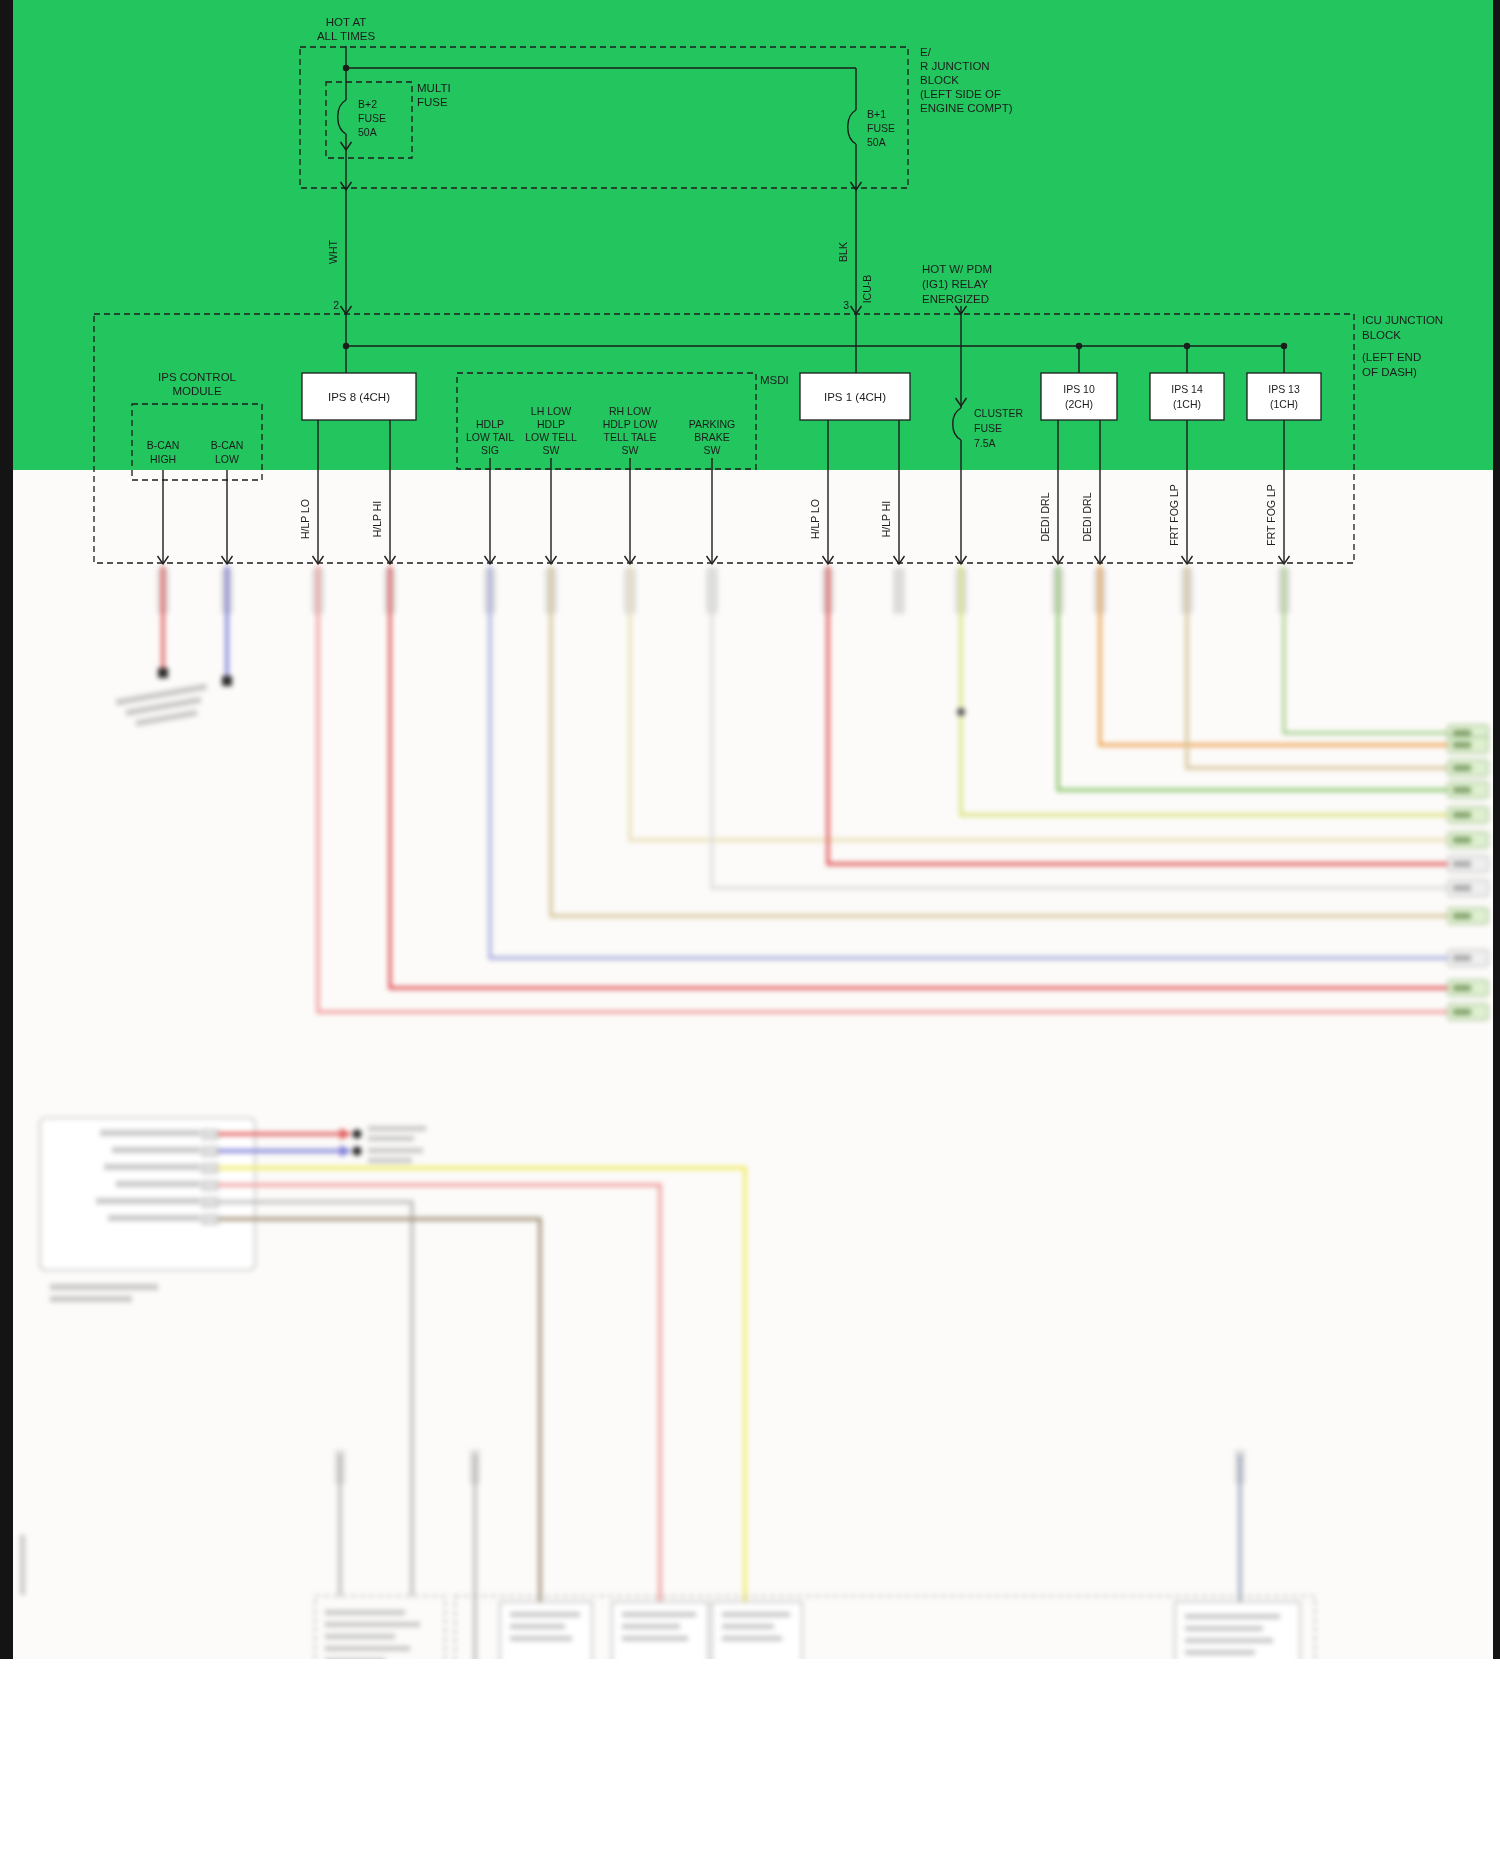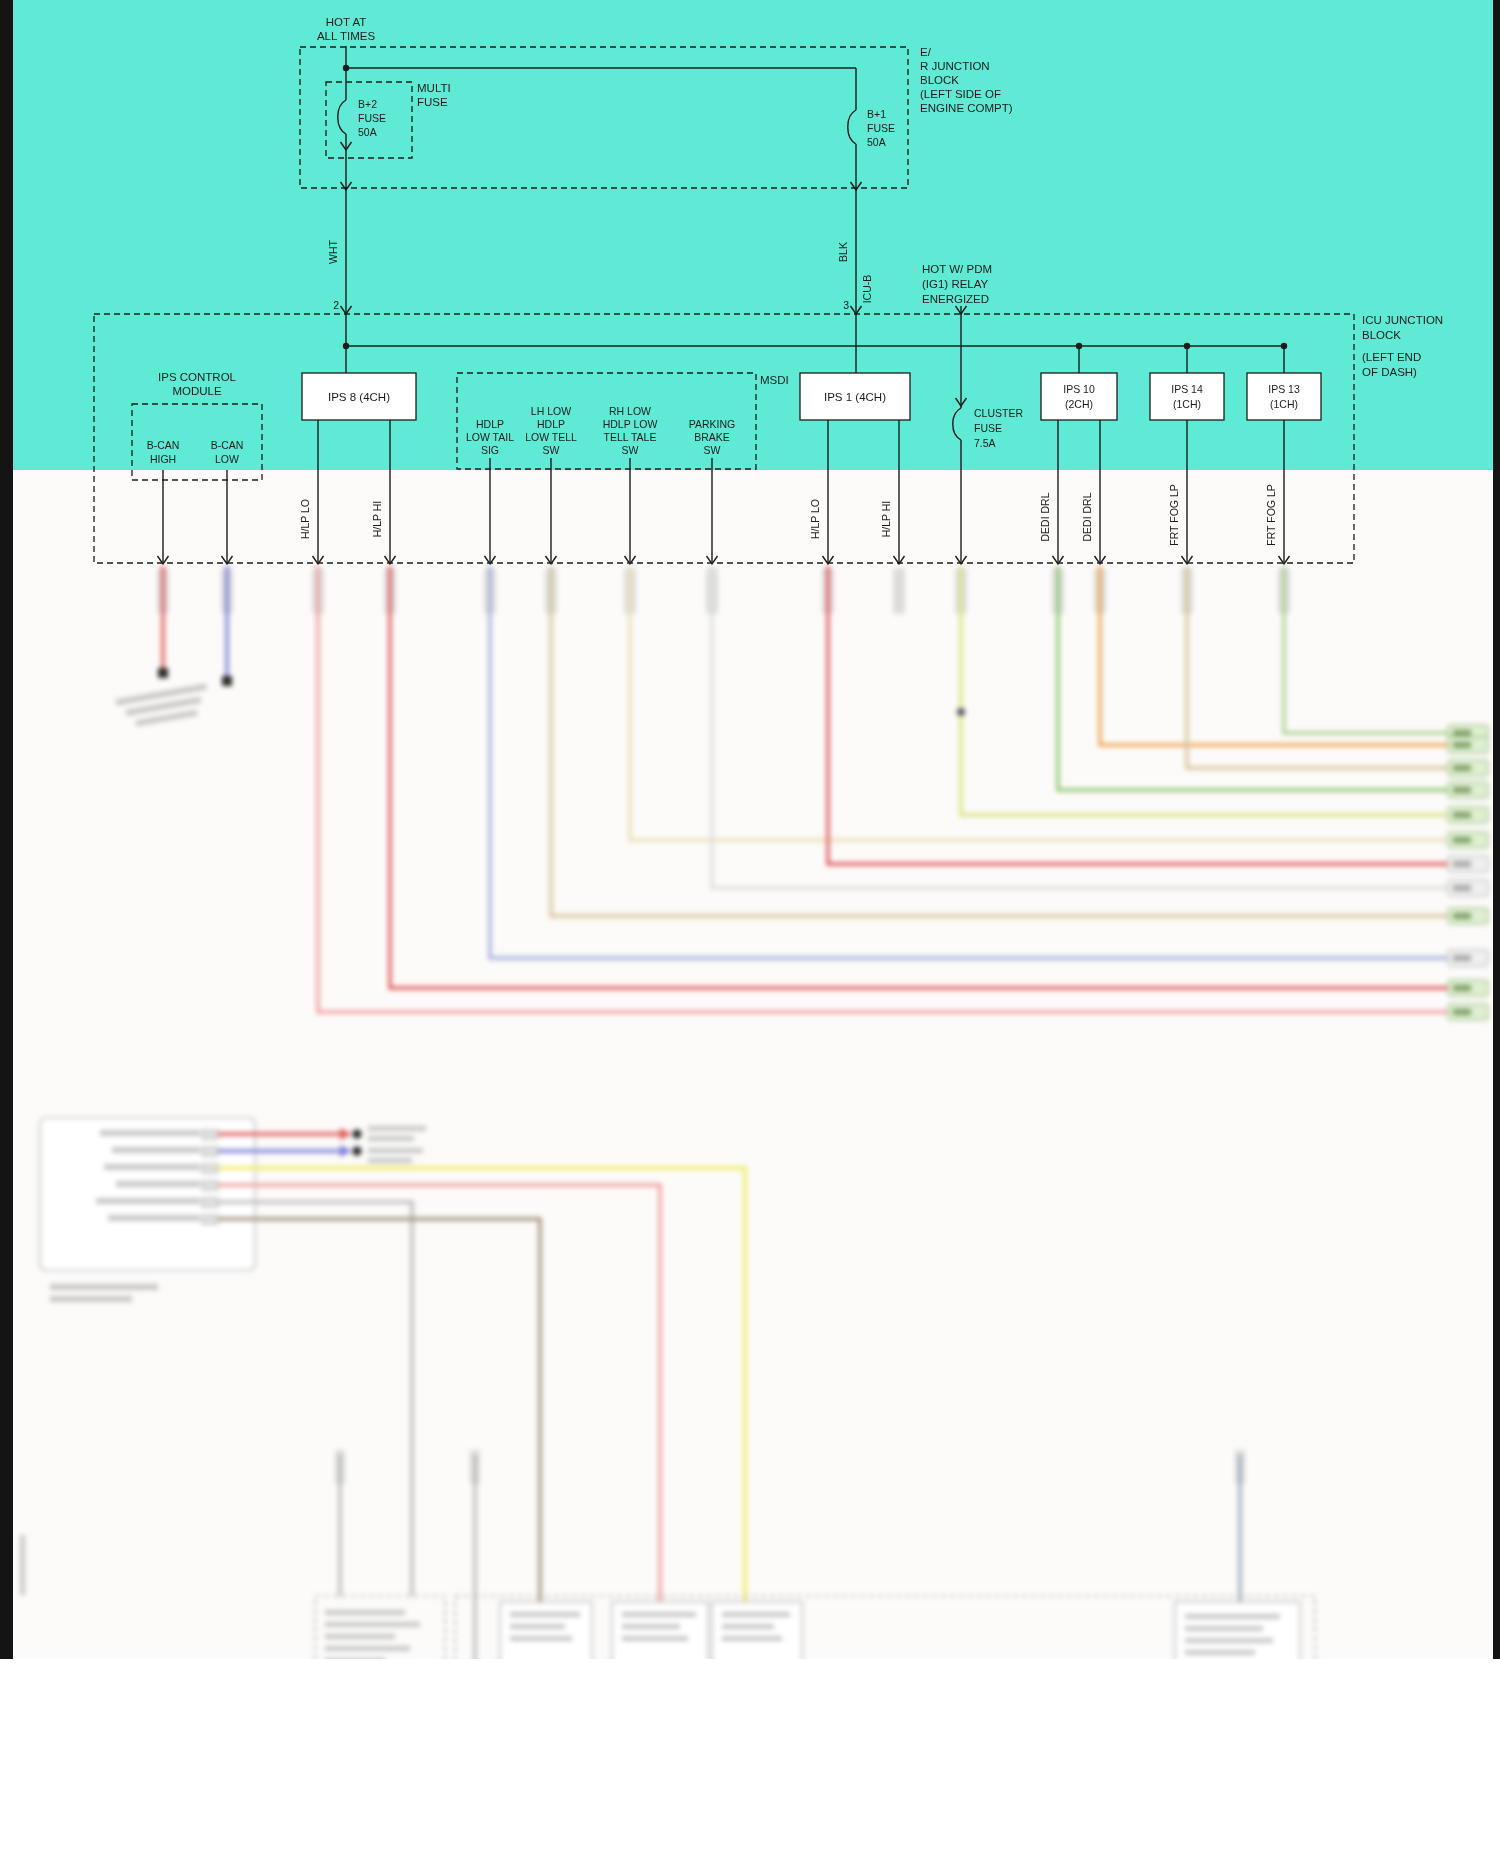--- a/index.html
+++ b/index.html
@@ -1,16 +1,16 @@
 <!DOCTYPE html>
 <html><head>
 <meta charset="utf-8">
 <style>
   html,body{margin:0;padding:0;background:#ffffff}
-  .page{position:relative;width:1500px;height:1659px;background:#5eead4;overflow:hidden}
+  .page{position:relative;width:1500px;height:1659px;background:#22c55e;overflow:hidden}
   svg{display:block}
   svg text{font-family:"Liberation Sans","DejaVu Sans",sans-serif;font-size:11.5px;fill:#1c1c1c}
   text.small{font-size:10.5px}
   .wire{stroke:#1c1c1c;stroke-width:1.4;fill:none}
   .dash{fill:none;stroke:#1c1c1c;stroke-width:1.3;stroke-dasharray:6 4}
   .dashg{fill:none;stroke:#9a9a9a;stroke-width:1.2;stroke-dasharray:5 4}
   .box{fill:#ffffff;stroke:#1c1c1c;stroke-width:1.3}
   .gbox{fill:#ffffff;stroke:#a8a8a8;stroke-width:1.2}
   .dot{fill:#1c1c1c}
   .cw{fill:none;stroke-width:3.4}

